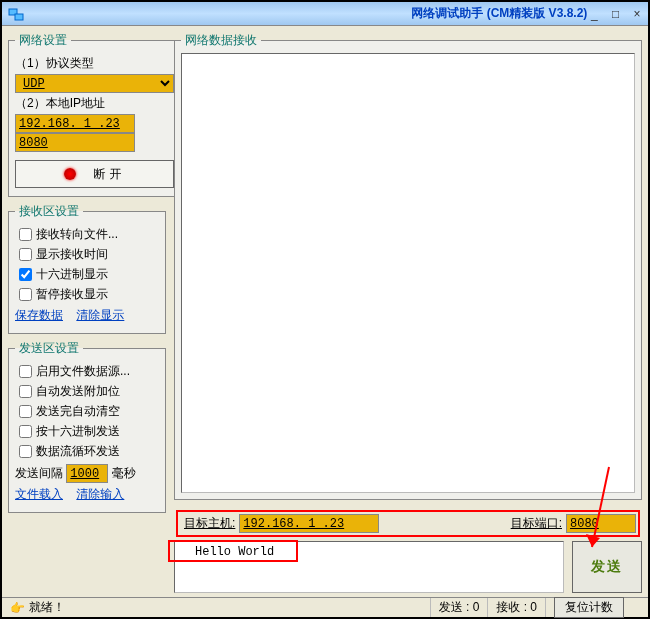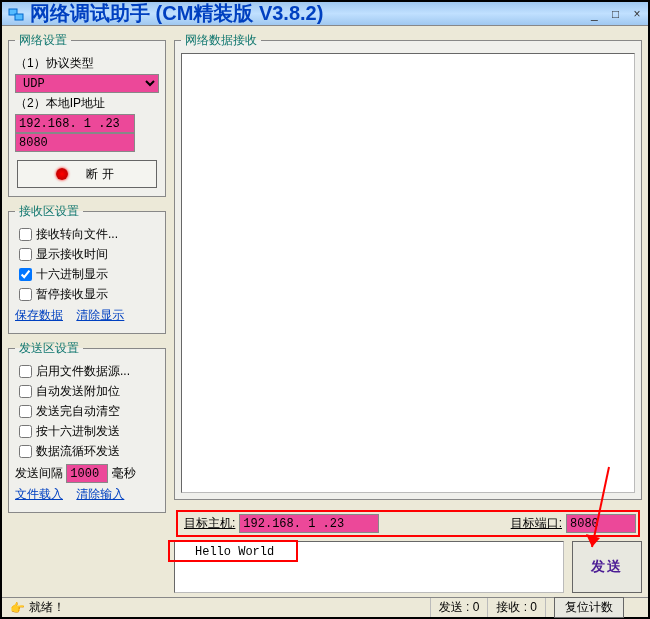--- a/index.html
+++ b/index.html
@@ -1,48 +1,48 @@
 <!DOCTYPE html>
 <html><head>
 <meta charset="utf-8">
 <style>
   * { box-sizing: border-box; font-family: "SimSun", "宋体", sans-serif; font-size: 12px; }
   body { margin: 0; background: #fff; }
   .outer { border: 2px solid #000; width: 650px; height: 619px; position: relative; background: #ece9d8; }
   .titlebar { height: 24px; background: linear-gradient(#a0c8f0,#c0e0ff,#a0c8f0); display: flex; align-items: center; border-bottom: 1px solid #888; }
   .titlebar .sysicon { width: 20px; height: 20px; margin: 0 4px; display: flex; align-items: center; justify-content: center; }
-  .titlebar .title { flex: 1; text-align: left; color: #0040c0; font-weight: bold; font-size: 20px; }
+  .titlebar .title { flex: 1; text-align: right; color: #0040c0; font-weight: bold; font-size: 12px; }
   .titlebar .winbtns span { display: inline-block; width: 14px; text-align: center; color: #333; margin-right: 4px; cursor: default; }
   .body { position: absolute; top: 24px; left: 0; right: 0; bottom: 20px; padding: 6px; }
   fieldset { border: 1px solid #888; margin: 0 0 6px 0; padding: 4px 6px 6px 6px; background: #f0f0ec; }
   legend { padding: 0 4px; color: #0f766e; }
   .left { width: 158px; float: left; }
   .right { margin-left: 166px; height: 100%; position: relative; }
   .row { margin: 3px 0; }
   .label { display: block; margin: 2px 0; }
-  select, input[type=text] { border: 1px solid #888; background: #ec4899; height: 19px; padding: 1px 3px; font-family: "SimSun","Courier New",monospace; }
+  select, input[type=text] { border: 1px solid #888; background: #eab308; height: 19px; padding: 1px 3px; font-family: "SimSun","Courier New",monospace; text-decoration: underline; }
   select { width: 100%; }
   .ipbox { width: 120px; letter-spacing: 0; font-family: "Courier New",monospace; }
-  .disconnect { width: 140px; height: 28px; margin: 8px auto 2px auto; display: flex; align-items: center; justify-content: center; border: 1px solid #666; background: #f4f4f0; cursor: default; }
+  .disconnect { width: 159px; height: 28px; margin: 8px auto 2px auto; display: flex; align-items: center; justify-content: center; border: 1px solid #666; background: #f4f4f0; cursor: default; }
   .disconnect .dot { width: 12px; height: 12px; border-radius: 50%; background: radial-gradient(#f00,#a00); margin-right: 18px; box-shadow: 0 0 3px #f00; }
   .disconnect .txt { letter-spacing: 4px; }
   .chk { display: flex; align-items: center; height: 20px; }
   .chk input { margin-right: 4px; }
   .links a { color: #0040c0; text-decoration: underline; margin-right: 10px; cursor: default; }
   .interval input { width: 42px; text-align: left; }
   .recvbox legend { }
   .recvbox { height: 468px; }
   .recvarea { width: 100%; height: 440px; background: #fff; border: 1px inset #bbb; }
   .destrow { display: flex; align-items: center; padding: 4px 2px; }
   .destrow .lbl { margin: 0 4px; text-decoration: underline; }
   .destrow input { font-family: "Courier New",monospace; }
   .hl-red { border: 2px solid #f00; padding: 2px; }
   .sendarea-wrap { display: flex; align-items: stretch; }
   .sendtxt { flex: 1; height: 52px; background: #fff; border: 1px inset #bbb; padding: 3px 20px; font-family: "Courier New",monospace; }
-  .sendbtn { width: 70px; margin-left: 8px; background: #e8e8e0; border: 1px solid #666; display: flex; align-items: center; justify-content: center; font-weight: bold; color: #4c1d95; font-size: 14px; letter-spacing: 2px; cursor: default; }
+  .sendbtn { width: 70px; margin-left: 8px; background: #e8e8e0; border: 1px solid #666; display: flex; align-items: center; justify-content: center; font-weight: bold; color: #4d7c0f; font-size: 14px; letter-spacing: 2px; cursor: default; }
   .statusbar { position: absolute; left: 0; right: 0; bottom: 0; height: 20px; border-top: 1px solid #888; display: flex; align-items: center; background: #ece9d8; font-size: 12px; }
   .statusbar .cell { border-left: 1px solid #bbb; padding: 0 8px; height: 100%; display: flex; align-items: center; }
   .statusbar .ready { padding: 0 8px; display: flex; align-items: center; gap: 4px; }
   .statusbar .spacer { flex: 1; }
   .resetbtn { border: 1px solid #666; background: #e8e8e0; padding: 1px 10px; margin-right: 16px; cursor: default; }
   .arrow { position: absolute; pointer-events: none; }
   .hint-box { border: 2px solid #f00; position: relative; display: inline-block; }
 </style>
 </head>
 <body>

